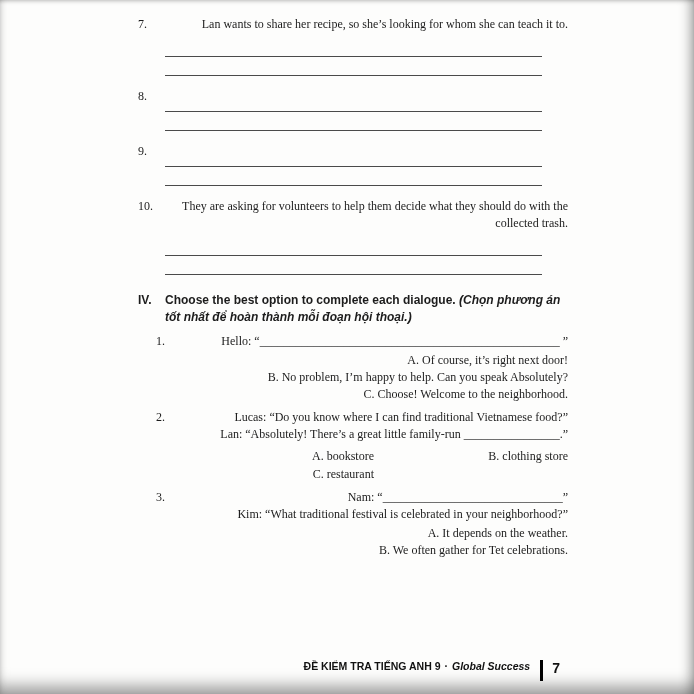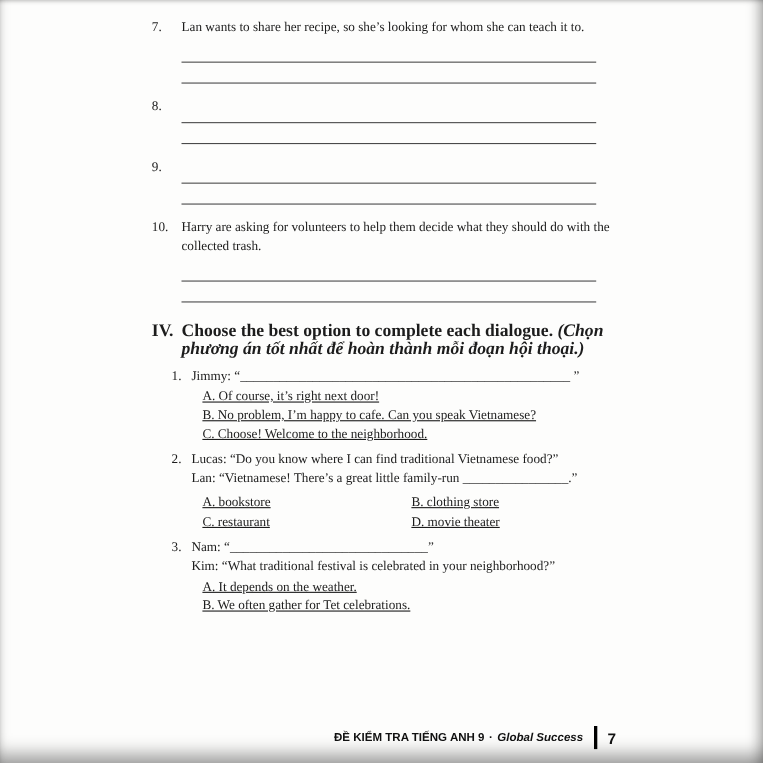--- a/index.html
+++ b/index.html
@@ -26,58 +26,58 @@
     left: 138px;
     top: 16px;
     width: 430px;
   }
 
   .q-row { display: flex; align-items: flex-start; }
   .q-num {
     flex: 0 0 27px;
     line-height: 17px;
   }
-  .q-body { flex: 1 1 auto; min-width: 0; }
+  .q-body { flex: 1 1 auto; min-width: 0; text-align: right; }
 
   .q-block { margin-bottom: 3px; }
   .q-text { margin: 0; line-height: 17px; }
 
   .answers { margin: 5px 0 9px 0; }
   .answer-line {
     width: 377px;
     height: 19px;
     border-bottom: 1px solid #4a4a4a;
   }
 
   
-  .sec-head { display: flex; margin: 8px 0 7px 0; font-family: Liberation Serif, serif; font-weight: bold; font-size: 16px; }
+  .sec-head { display: flex; margin: 8px 0 7px 0; font-family: Liberation Sans, sans-serif; font-weight: bold; font-size: 12px; }
   .sec-num { flex: 0 0 27px; line-height: 17px; }
   .sec-title { flex: 1 1 auto; line-height: 17px; margin: 0; }
   .sec-title .vi { font-style: italic; }
 
   .sec-questions { margin-left: 18px; }
   .sq { margin-bottom: 4px; }
   .sq-num { flex: 0 0 18px; line-height: 17px; }
   .dlg { margin: 0; line-height: 17px; }
   .opts { margin: 2px 0 2px 10px; }
-  .opt { margin: 0; line-height: 17px; text-decoration: underline; }
+  .opt { margin: 0; line-height: 17px; }
   .opts.grid2 {
     display: grid;
     grid-template-columns: 190px auto;
     margin-top: 4px;
   }
   .opts.grid2 .opt { line-height: 18px; }
 
   
   .footer {
     position: absolute;
     bottom: 13px;
     right: 134px;
     display: flex;
-    align-items: center;
+    align-items: flex-start;
     font-family: "Liberation Sans", "DejaVu Sans", sans-serif;
     font-weight: bold;
     font-size: 10.5px;
     color: #111;
     white-space: nowrap;
   }
   .f-sep { margin: 0 4px; }
   .f-series { font-style: italic; }
   .f-bar {
     display: inline-block;
@@ -128,61 +128,60 @@
             <div class="answer-line"></div>
           </div>
         </div>
       </div>
     </div>
 
     <div class="q-block">
       <div class="q-row">
         <span class="q-num">10.</span>
         <div class="q-body">
-          <p class="q-text">Harry are asking for volunteers to help them decide what they should do with the collected trash.</p>
+          <p class="q-text">They are asking for volunteers to help them decide what they should do with the collected trash.</p>
           <div class="answers">
             <div class="answer-line"></div>
             <div class="answer-line"></div>
           </div>
         </div>
       </div>
     </div>
 
     <div class="sec-head">
       <span class="sec-num">IV.</span>
       <p class="sec-title"><span>Choose the best option to complete each dialogue. </span><span class="vi">(Chọn phương án tốt nhất để hoàn thành mỗi đoạn hội thoại.)</span></p>
     </div>
 
     <div class="sec-questions">
 
       <div class="sq">
         <div class="q-row">
           <span class="sq-num">1.</span>
           <div class="q-body">
-            <p class="dlg">Jimmy: “__________________________________________________ ”</p>
+            <p class="dlg">Hello: “__________________________________________________ ”</p>
             <div class="opts">
               <p class="opt">A. Of course, it’s right next door!</p>
-              <p class="opt">B. No problem, I’m happy to cafe. Can you speak Vietnamese?</p>
+              <p class="opt">B. No problem, I’m happy to help. Can you speak Absolutely?</p>
               <p class="opt">C. Choose! Welcome to the neighborhood.</p>
             </div>
           </div>
         </div>
       </div>
 
       <div class="sq">
         <div class="q-row">
           <span class="sq-num">2.</span>
           <div class="q-body">
             <p class="dlg">Lucas: “Do you know where I can find traditional Vietnamese food?”</p>
-            <p class="dlg">Lan: “Vietnamese! There’s a great little family-run ________________.”</p>
+            <p class="dlg">Lan: “Absolutely! There’s a great little family-run ________________.”</p>
             <div class="opts grid2">
               <p class="opt">A. bookstore</p>
               <p class="opt">B. clothing store</p>
               <p class="opt">C. restaurant</p>
-              <p class="opt">D. movie theater</p>
             </div>
           </div>
         </div>
       </div>
 
       <div class="sq">
         <div class="q-row">
           <span class="sq-num">3.</span>
           <div class="q-body">
             <p class="dlg">Nam: “______________________________”</p>

